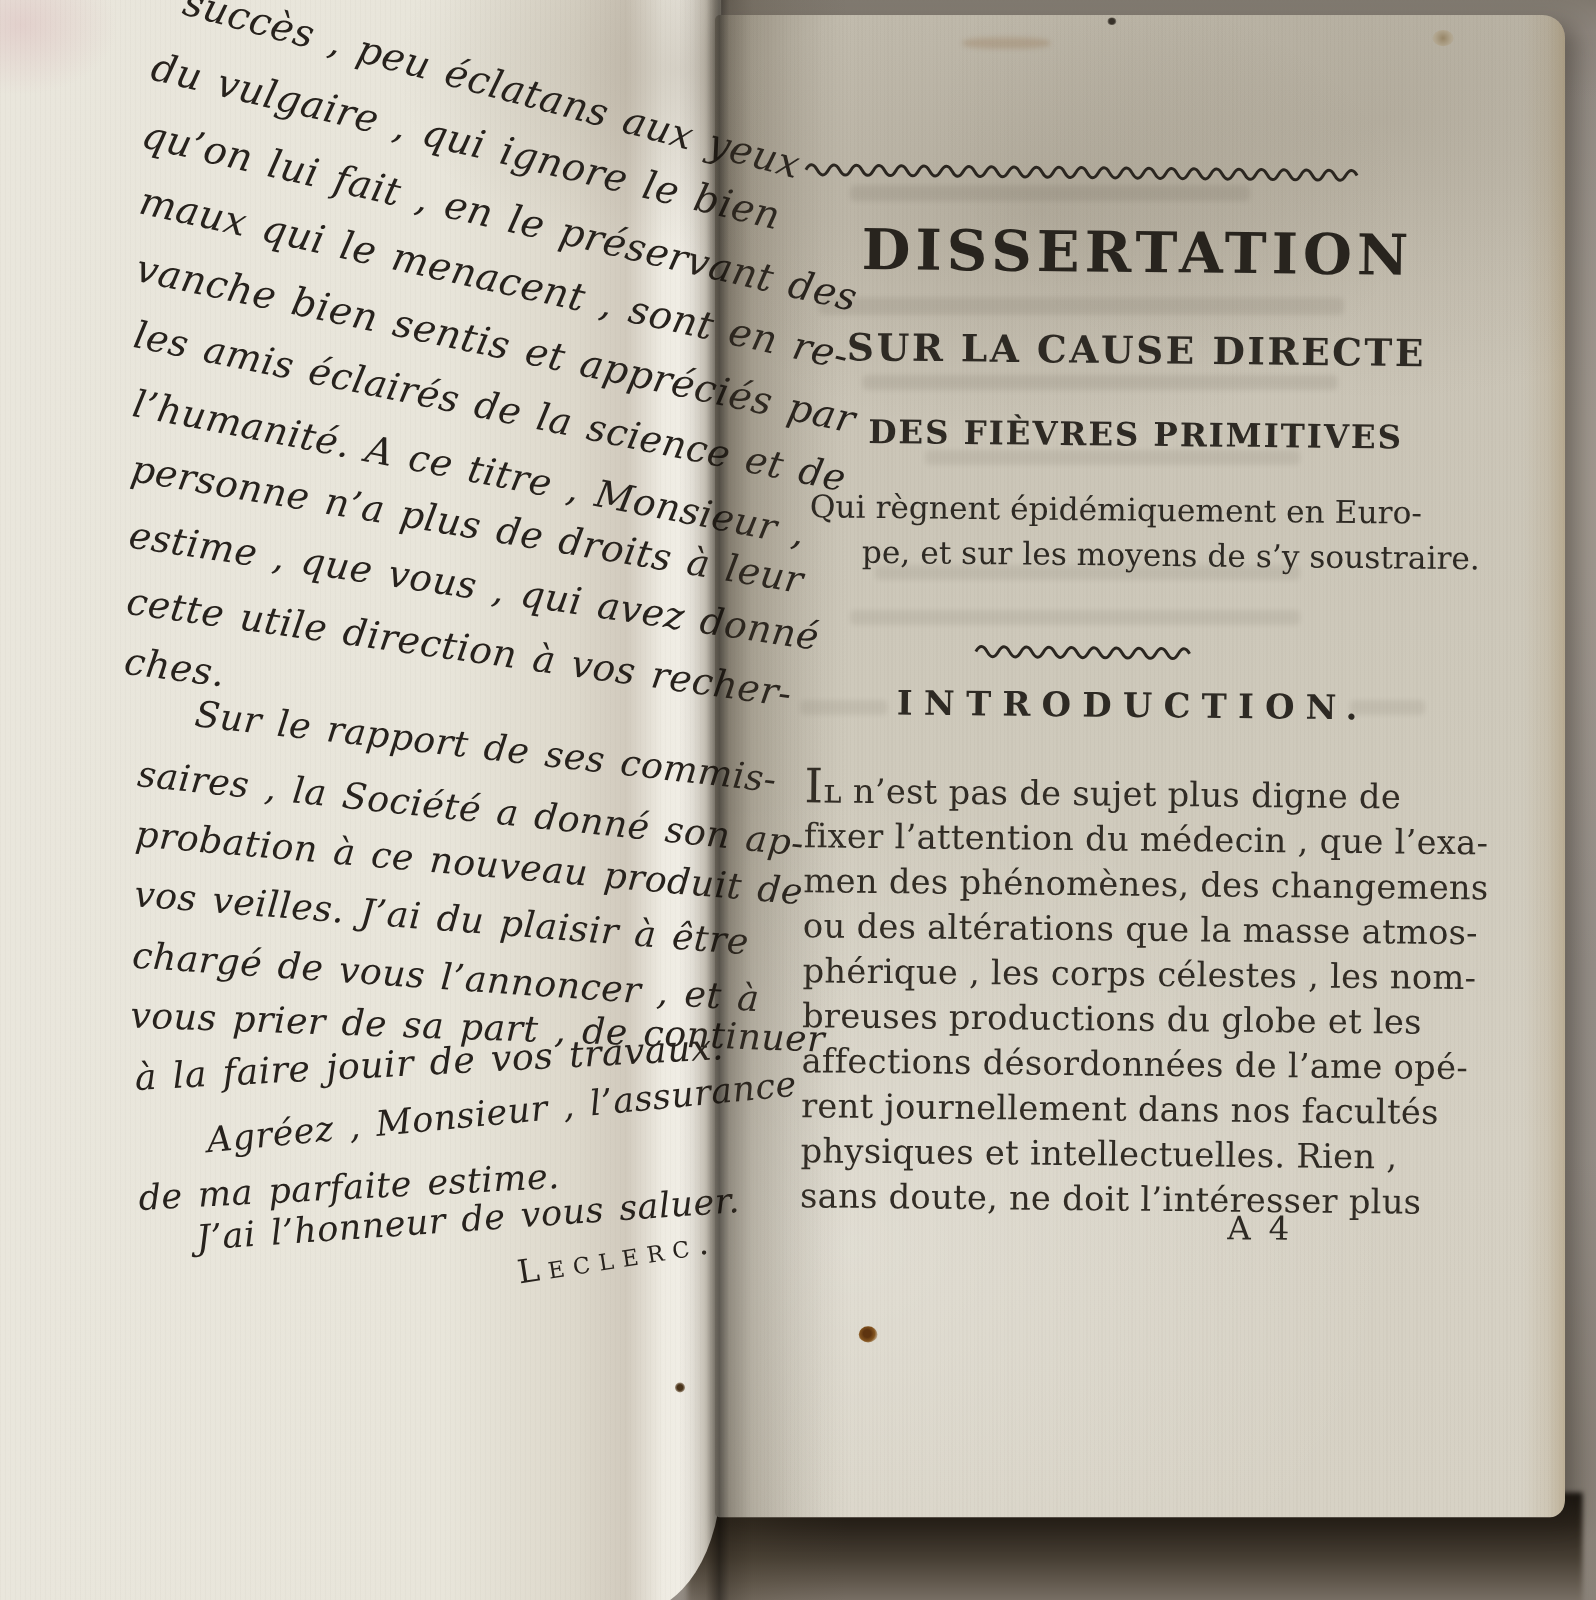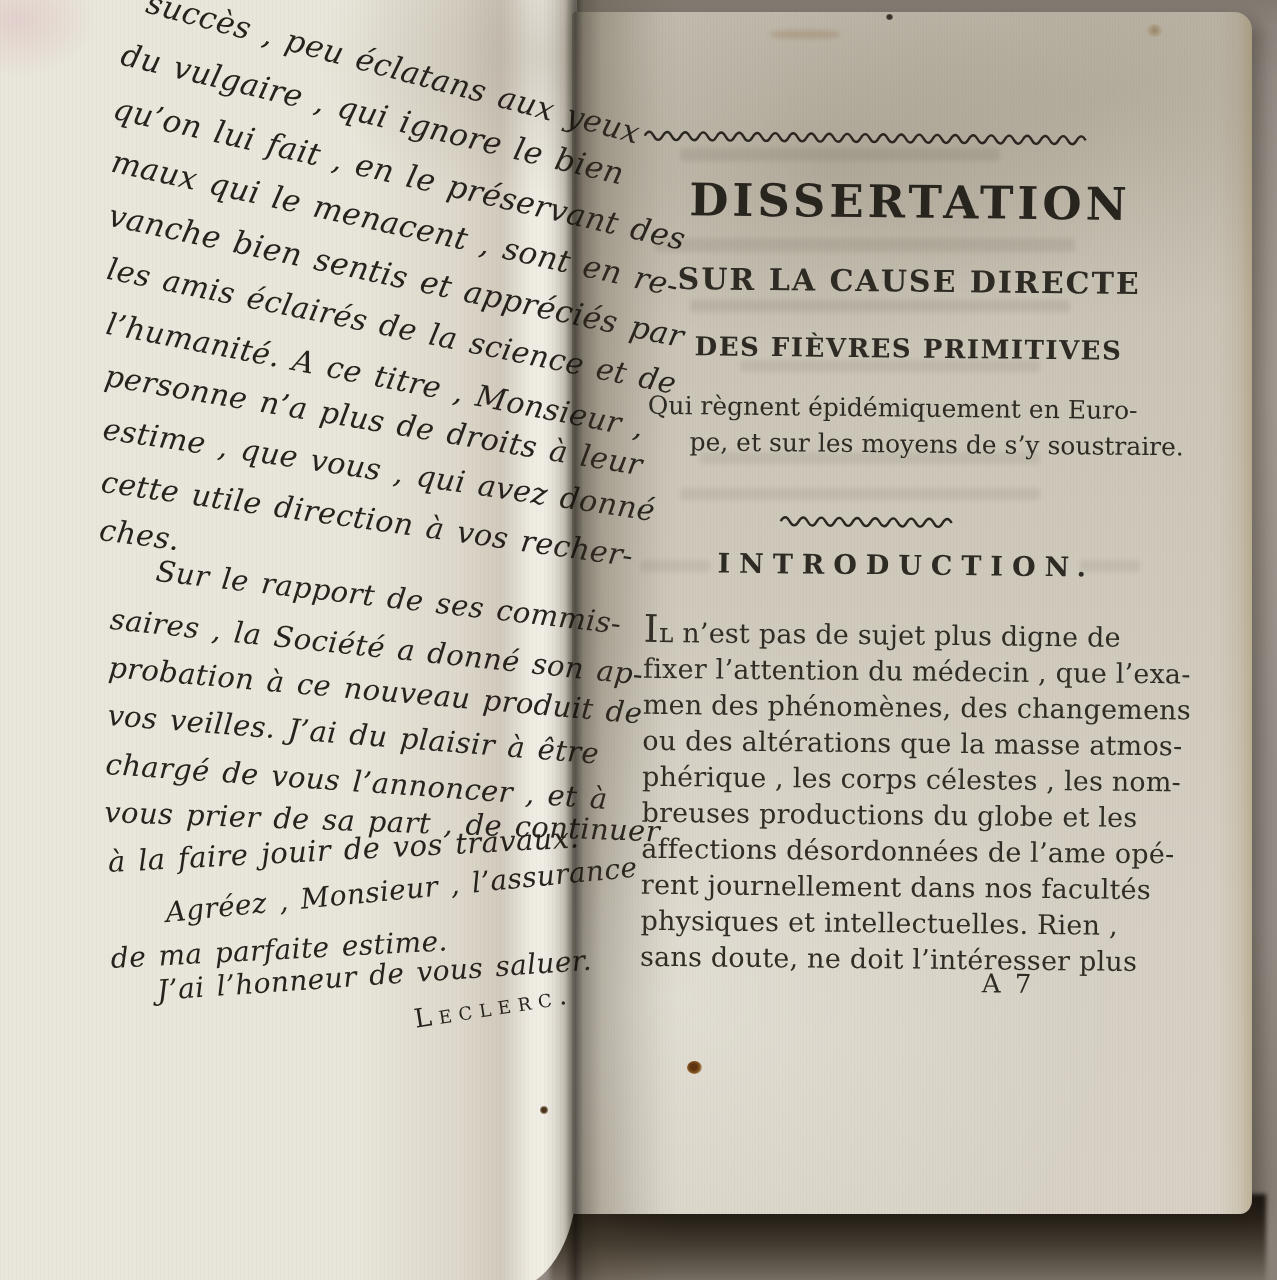--- a/index.html
+++ b/index.html
@@ -179,21 +179,21 @@
       <div class="bl">men des phénomènes, des changemens</div>
       <div class="bl">ou des altérations que la masse atmos-</div>
       <div class="bl">phérique , les corps célestes , les nom-</div>
       <div class="bl">breuses productions du globe et les</div>
       <div class="bl">affections désordonnées de l’ame opé-</div>
       <div class="bl">rent journellement dans nos facultés</div>
       <div class="bl">physiques et intellectuelles. Rien ,</div>
       <div class="bl">sans doute, ne doit l’intéresser plus</div>
     </div>
 
-    <div class="abs rp-sig">A 7</div>
+    <div class="abs rp-sig">A 4</div>
   </div>
 
   <div class="gutter"></div>
 
   <div class="spot spot-a"></div>
   <div class="spot spot-b"></div>
   <div class="spot spot-c"></div>
   <div class="spot spot-d"></div>
   <div class="spot spot-e"></div>
 

